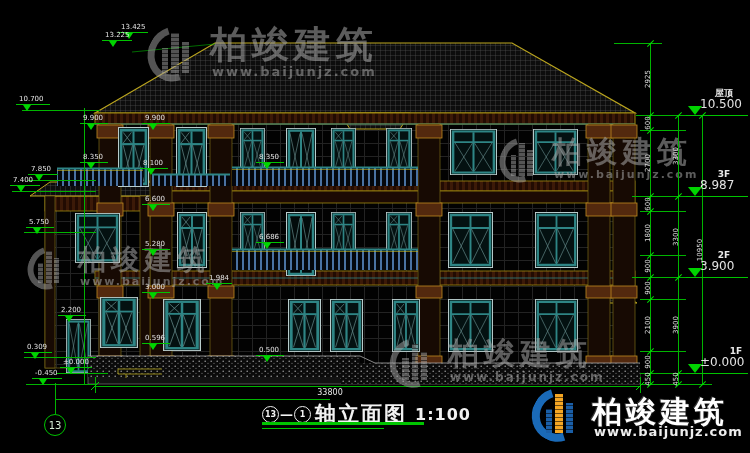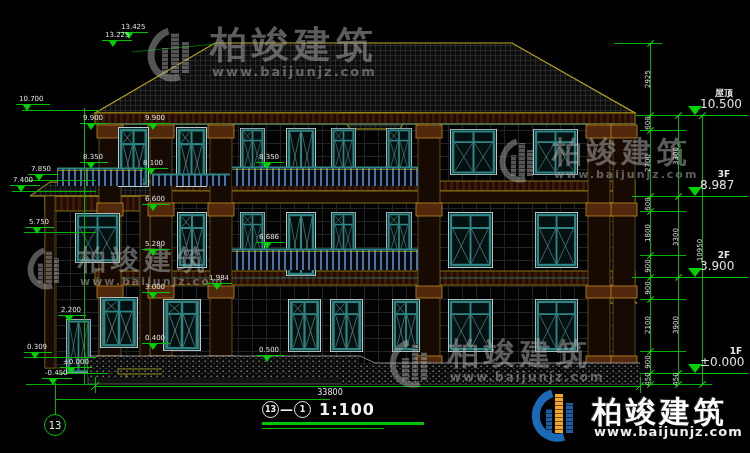--- a/index.html
+++ b/index.html
@@ -247,20 +247,21 @@
 <div class="ov" id="overlay">
 
   <div class="dimtext" style="left:305px;top:388px;width:50px;text-align:center;">33800</div>
 
   <div class="bubble" style="left:44px;top:414px;">13</div>
 
   <div class="title" style="left:262px;top:400px;">
     <span class="tcirc">13</span>
     <span class="tdash">—</span>
     <span class="tcirc">1</span>
+    <span class="tmain">轴立面图</span>
     <span class="tscale">1:100</span>
   </div>
   <div class="uline" style="left:262px;top:422px;width:162px;height:3px;"></div>
   <div class="uline" style="left:262px;top:428px;width:122px;height:1px;"></div>
 
   <div class="wm" style="left:148px;top:26px;">
     <div class="wmlogo" style="left:0;top:0;width:52px;height:56px;">
       <i class="swoosh" style="border-width:7px;border-color:rgba(168,168,168,.5);"></i>
       <span class="bld">
             <i style="width:30%;height:62%;background-color:rgba(168,168,168,.5);"></i>
@@ -402,40 +403,40 @@
         <span class="mtext">3.000</span>
         <i class="mline" style="width: 28px;"></i>
         <i class="mtri"></i>
       </div>
       <div class="marker" style="left: 58px; top: 306px;">
         <span class="mtext">2.200</span>
         <i class="mline" style="width: 28px;"></i>
         <i class="mtri"></i>
       </div>
       <div class="marker" style="left: 142px; top: 334px;">
-        <span class="mtext">0.400</span>
+        <span class="mtext">0.596</span>
         <i class="mline" style="width: 28px;"></i>
         <i class="mtri"></i>
       </div>
       <div class="marker" style="left: 24px; top: 343px;">
         <span class="mtext">0.309</span>
         <i class="mline" style="width: 28px;"></i>
         <i class="mtri"></i>
       </div>
       <div class="marker" style="left: 256px; top: 346px;">
         <span class="mtext">0.500</span>
         <i class="mline" style="width: 28px;"></i>
         <i class="mtri"></i>
       </div>
       <div class="marker" style="left: 60px; top: 358px;">
         <span class="mtext">±0.000</span>
         <i class="mline" style="width: 32px;"></i>
         <i class="mtri"></i>
       </div>
-      <div class="marker" style="left: 42px; top: 369px;">
+      <div class="marker" style="left: 32px; top: 369px;">
         <span class="mtext">-0.450</span>
         <i class="mline" style="width: 30px;"></i>
         <i class="mtri"></i>
       </div>
       <div class="vchain" style="left: 650px; top: 43px; height: 341px;"></div>
       <div class="slash" style="left: 646px; top: 43px;"></div>
       <div class="slash" style="left: 646px; top: 115px;"></div>
       <div class="slash" style="left: 646px; top: 130px;"></div>
       <div class="slash" style="left: 646px; top: 196px;"></div>
       <div class="slash" style="left: 646px; top: 211px;"></div>

